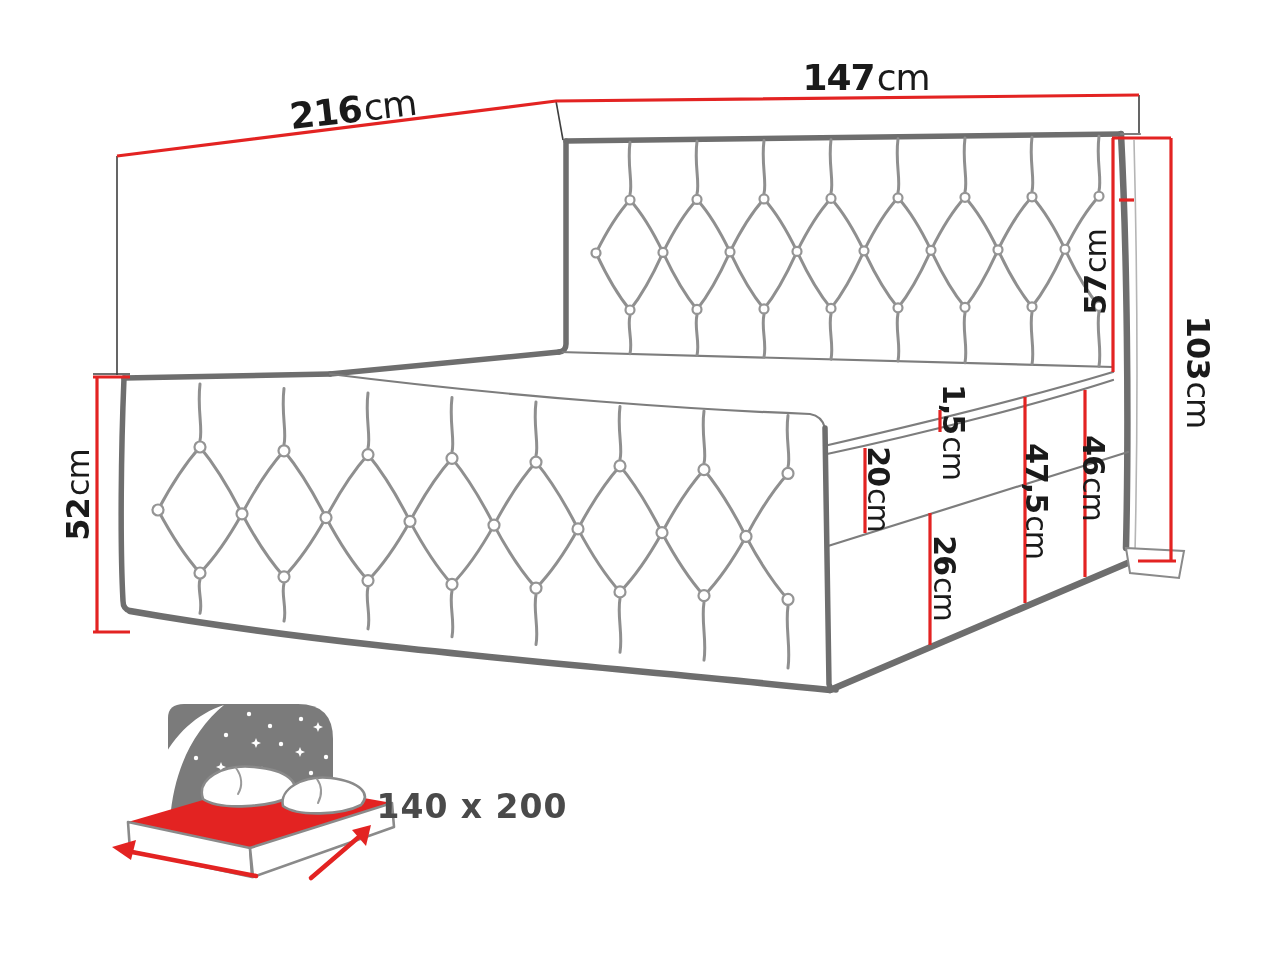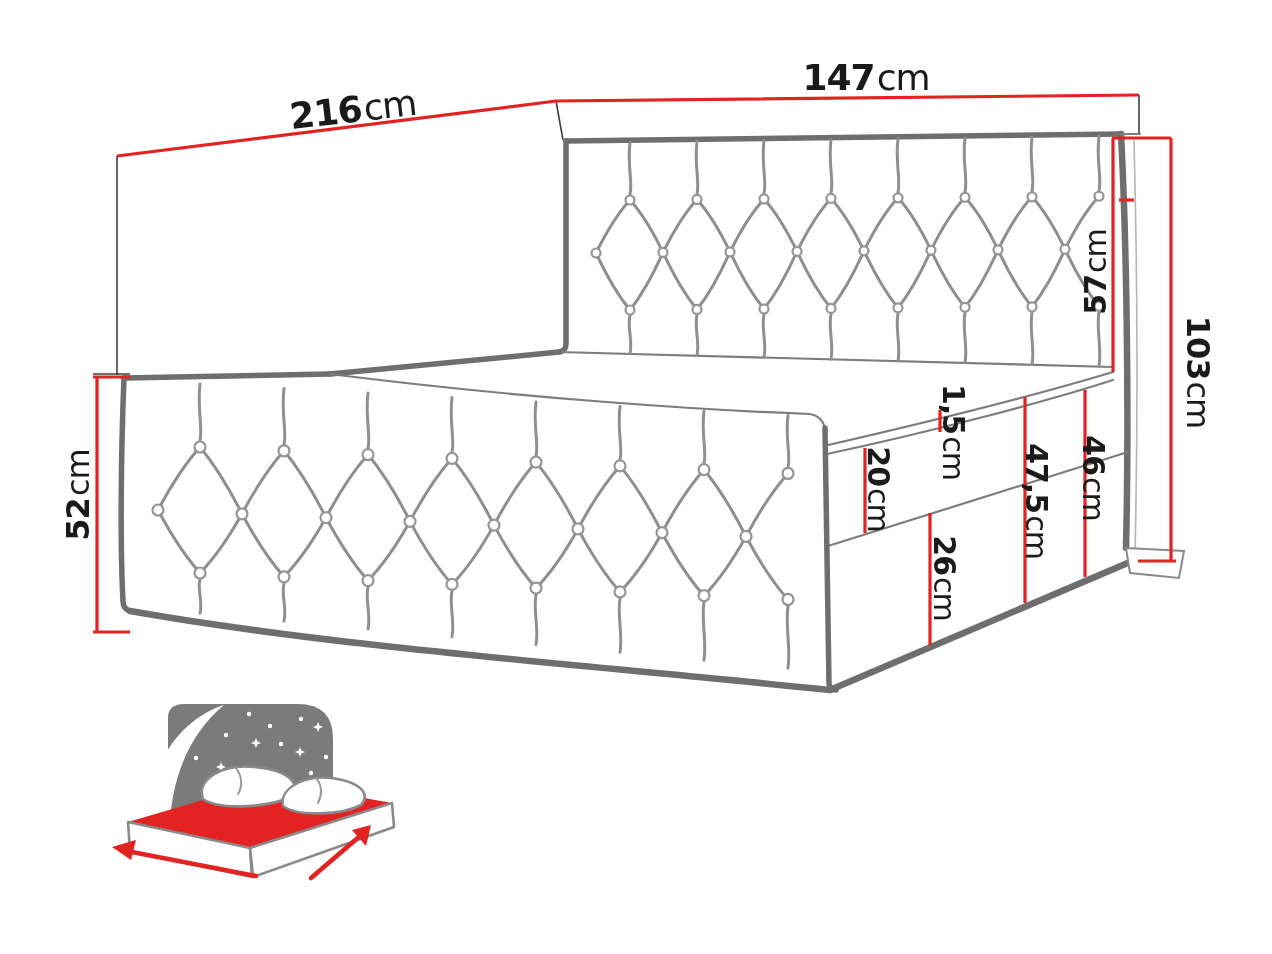--- a/index.html
+++ b/index.html
@@ -312,14 +312,15 @@
   </div>
 
   <div class="dim" style="left:1036px;top:501px;font-size:30px;transform:translate(-50%,-50%) rotate(90deg);">
     <span class="num">47,5</span><span class="unit">cm</span>
   </div>
 
   <div class="dim" style="left:1093px;top:478px;font-size:30px;transform:translate(-50%,-50%) rotate(90deg);">
     <span class="num">46</span><span class="unit">cm</span>
   </div>
 
+  <div class="size-label" style="left:472px;top:806px;font-size:33px;transform:translate(-50%,-50%);">140 x 200</div>
 
 </div>
 
 </body></html>

